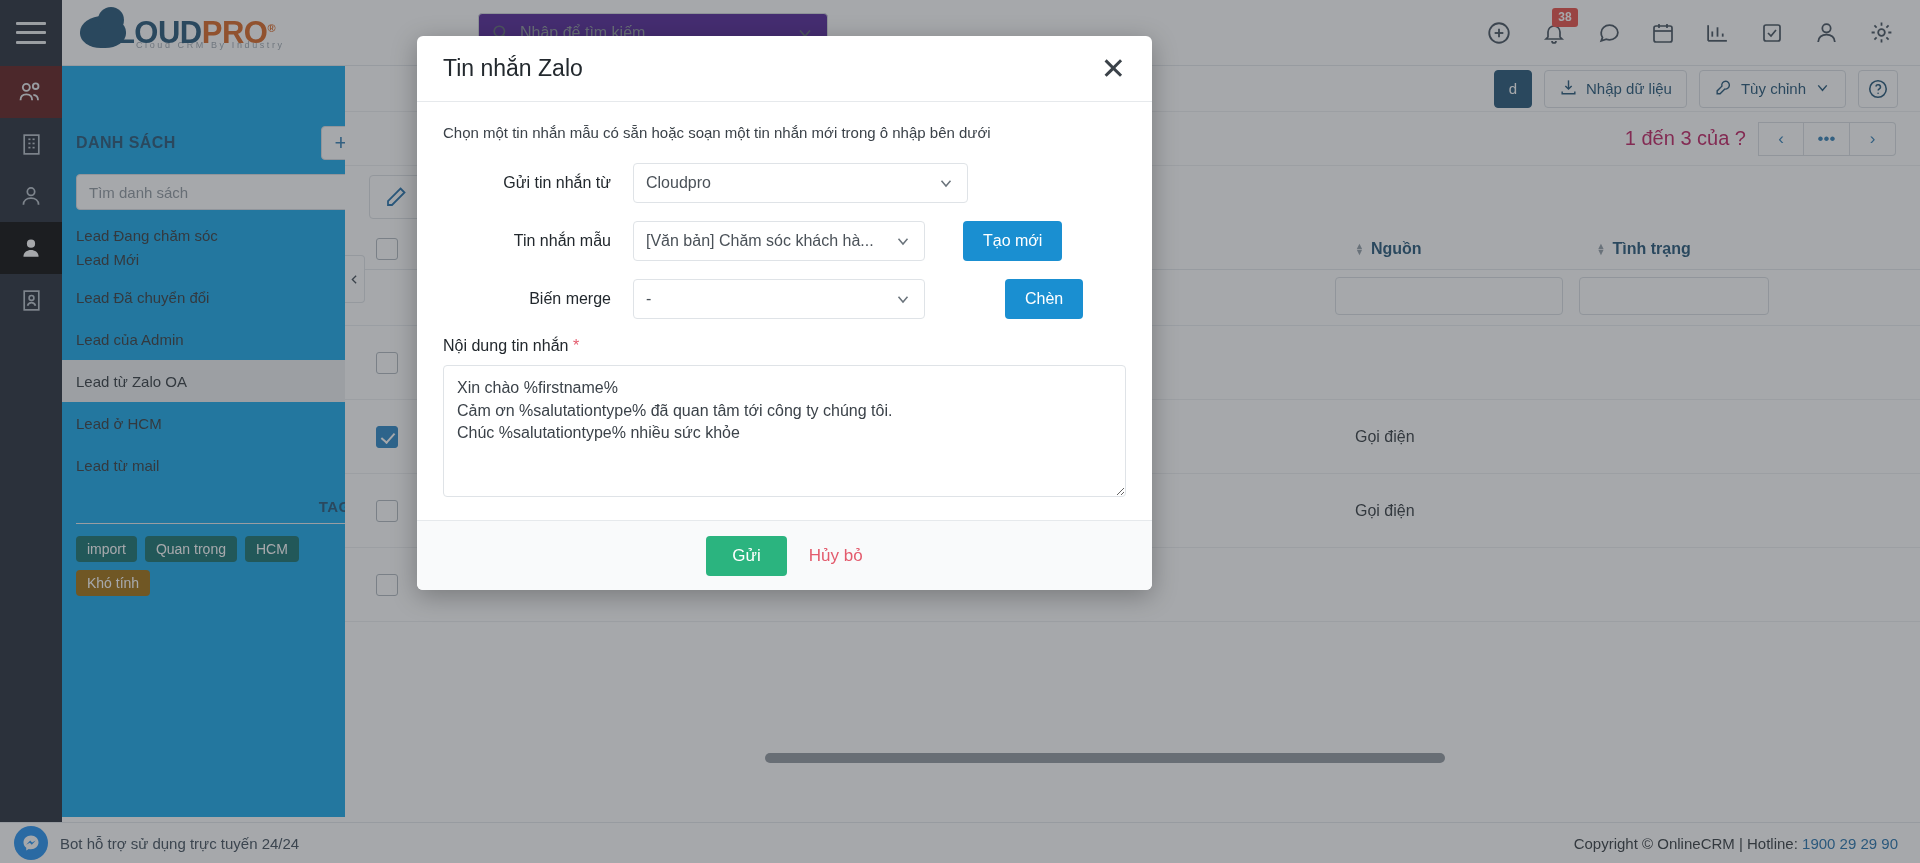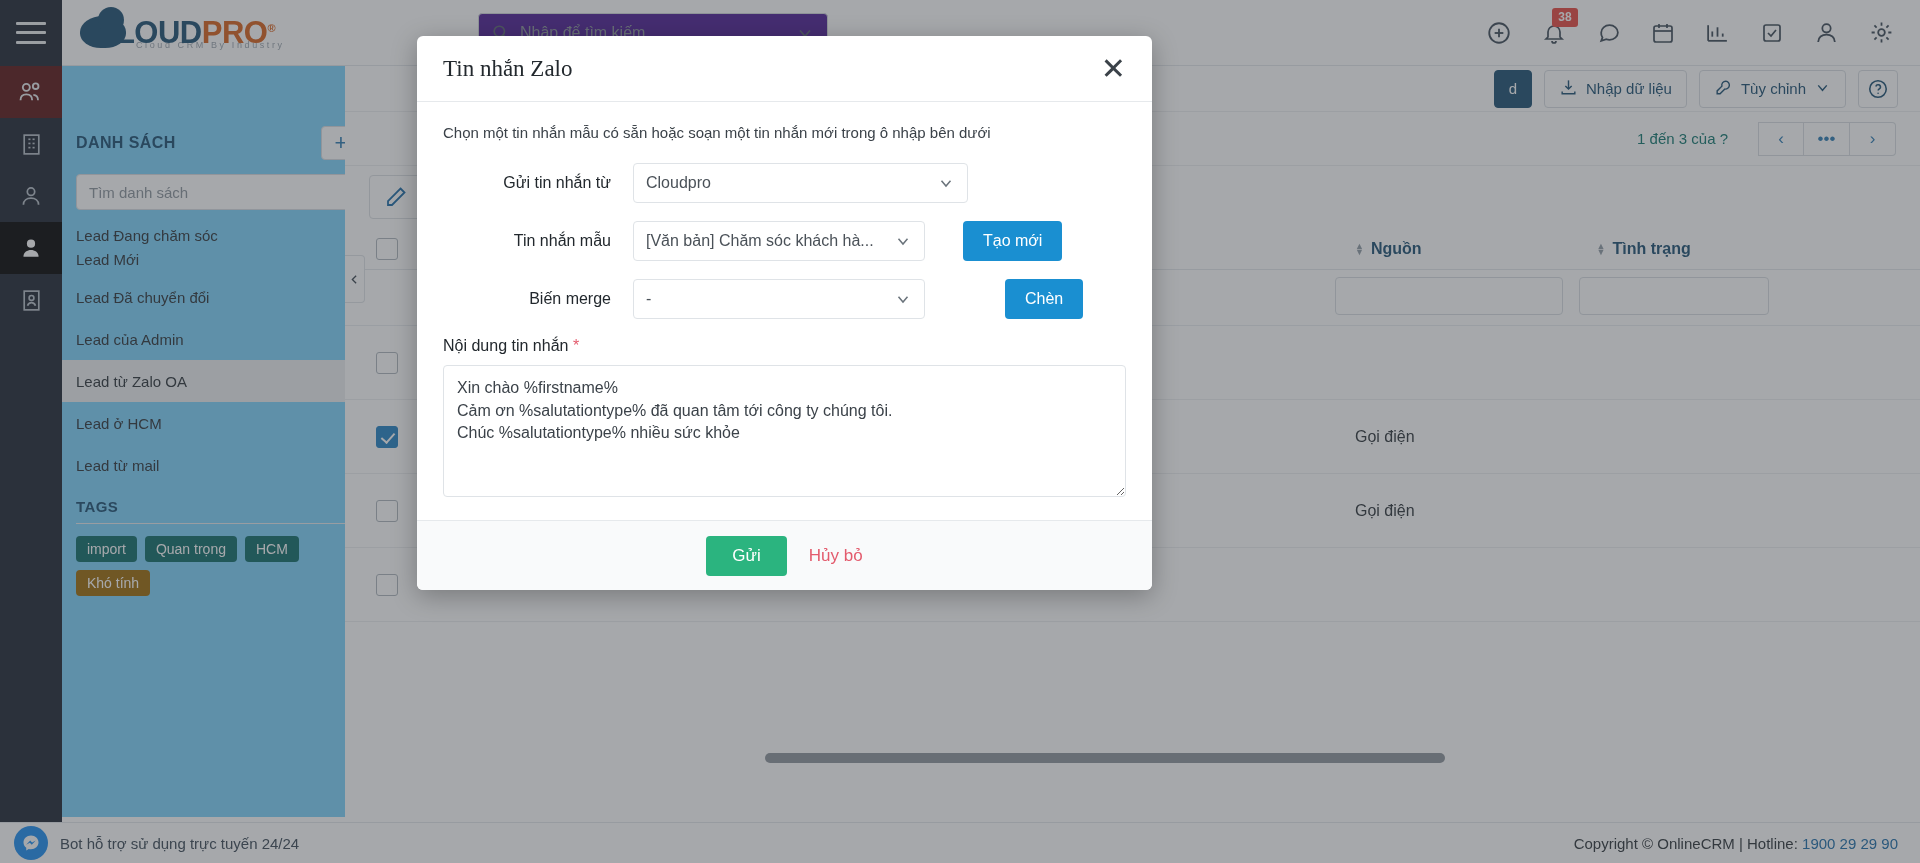--- a/index.html
+++ b/index.html
@@ -75,21 +75,21 @@
   .rail-item {
     width:62px; height:52px; display:flex; align-items:center; justify-content:center;
     color:#b6bec7; cursor:pointer;
   }
   .rail-item.lead-active { background:#5a1414; color:#e6e9ec; }
   .rail-item.active { background:#000; color:#fff; }
 
   
   .sidebar {
     position:absolute; top:66px; left:62px; width:314px; bottom:46px;
-    background:#7dd3fc; border-right:1px solid #e2e6ea;
+    background:#0ea5e9; border-right:1px solid #e2e6ea;text-align:right;
   }
   .lead-title {
     position:absolute; top:66px; left:62px; height:46px; display:flex; align-items:center;
     padding-left:16px; font-size:17px; color:#1b4f72; font-weight:bold; letter-spacing:.5px;
   }
   .list-section { padding: 14px 14px 0 14px; }
   .list-head-row { display:flex; align-items:center; justify-content:space-between; margin-bottom:14px; }
   .list-head-row .lbl { color:#1b4f72; font-size:16px; font-weight:bold; letter-spacing:.4px; }
   .plus-btn {
     width:40px; height:34px; border:1px solid #d8dde2; border-radius:4px; background:#fff;
@@ -127,21 +127,21 @@
     display:flex; align-items:center; gap:8px; padding:0 14px;
     color:#1b4f72; font-size:15px; cursor:pointer; white-space:nowrap;
   }
   .tb-btn.primary { background:#1b4f72; border-color:#1b4f72; color:#fff; }
   .tb-btn.round { width:40px; padding:0; justify-content:center; }
 
   .paging-row {
     height:54px; display:flex; align-items:center; justify-content:flex-end;
     padding-right:24px; gap:0; border-bottom:1px solid #eceff1;
   }
-  .paging-text { font-size:15px; color:#0f766e; margin-right:30px; }
+  .paging-text { font-size:20px; color:#be185d; margin-right:12px; }
   .pg-btn {
     height:34px; min-width:46px; border:1px solid #d8dde2; background:#fff;
     display:flex; align-items:center; justify-content:center; color:#2c7bb2;
     font-size:17px; cursor:pointer;
   }
   .pg-btn:first-of-type { border-radius:4px 0 0 4px; }
   .pg-btn:last-of-type { border-radius:0 4px 4px 0; }
   .pg-btn + .pg-btn { border-left:none; }
 
   .edit-strip { height:62px; display:flex; align-items:center; padding-left:24px; }
@@ -219,21 +219,20 @@
   
   .modal {
     position:absolute; left:417px; top:36px; width:735px; height:554px;
     background:#fff; border-radius:6px; z-index:60;
     box-shadow:0 6px 26px rgba(0,0,0,.28);
     display:flex; flex-direction:column;
   }
   .modal-head {
     height:66px; display:flex; align-items:center; padding:0 26px;
     border-bottom:1px solid #e6e9ec;
-    font-family:Liberation Serif, serif;
   }
   .modal-title { font-size:23px; color:#23292e; }
   .modal-x {
     margin-left:auto; font-size:30px; line-height:1; color:#3b4249; cursor:pointer;
     font-weight:300;
   }
   .modal-body { flex:1; padding:22px 26px 0 26px; overflow:hidden; }
   .modal-sub { font-size:15px; color:#3b4249; margin-bottom:22px; }
 
   .frow { display:flex; align-items:center; margin-bottom:18px; }

